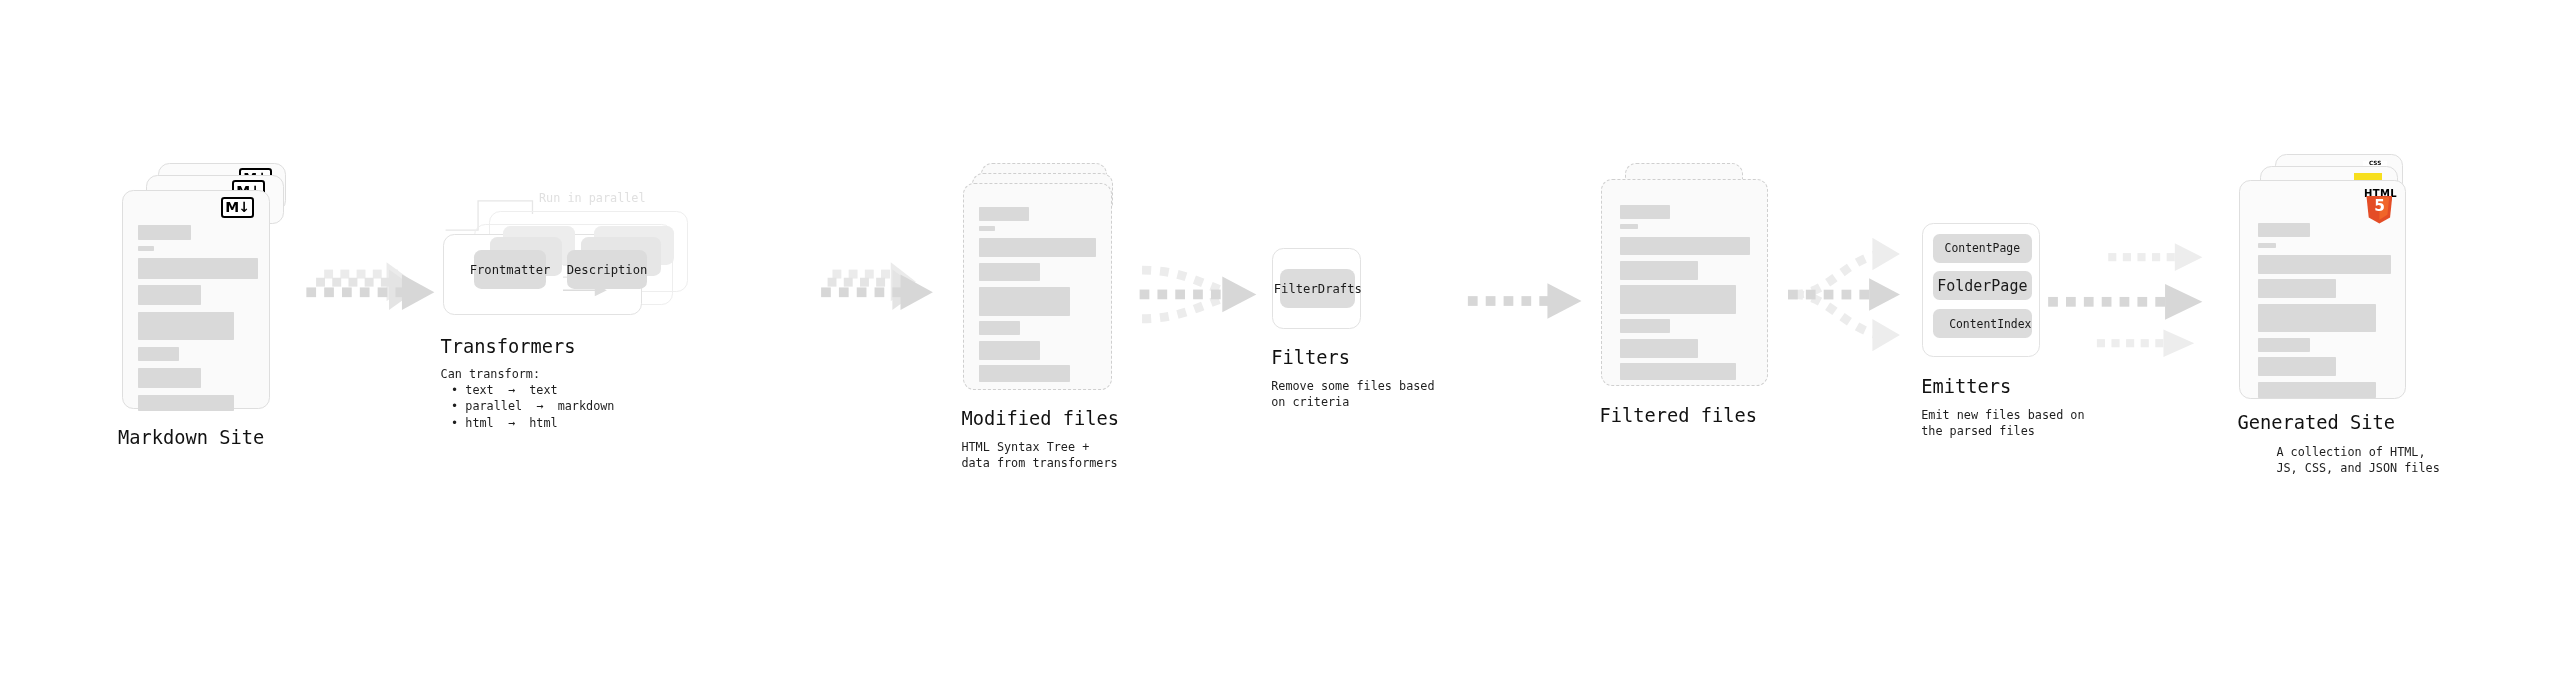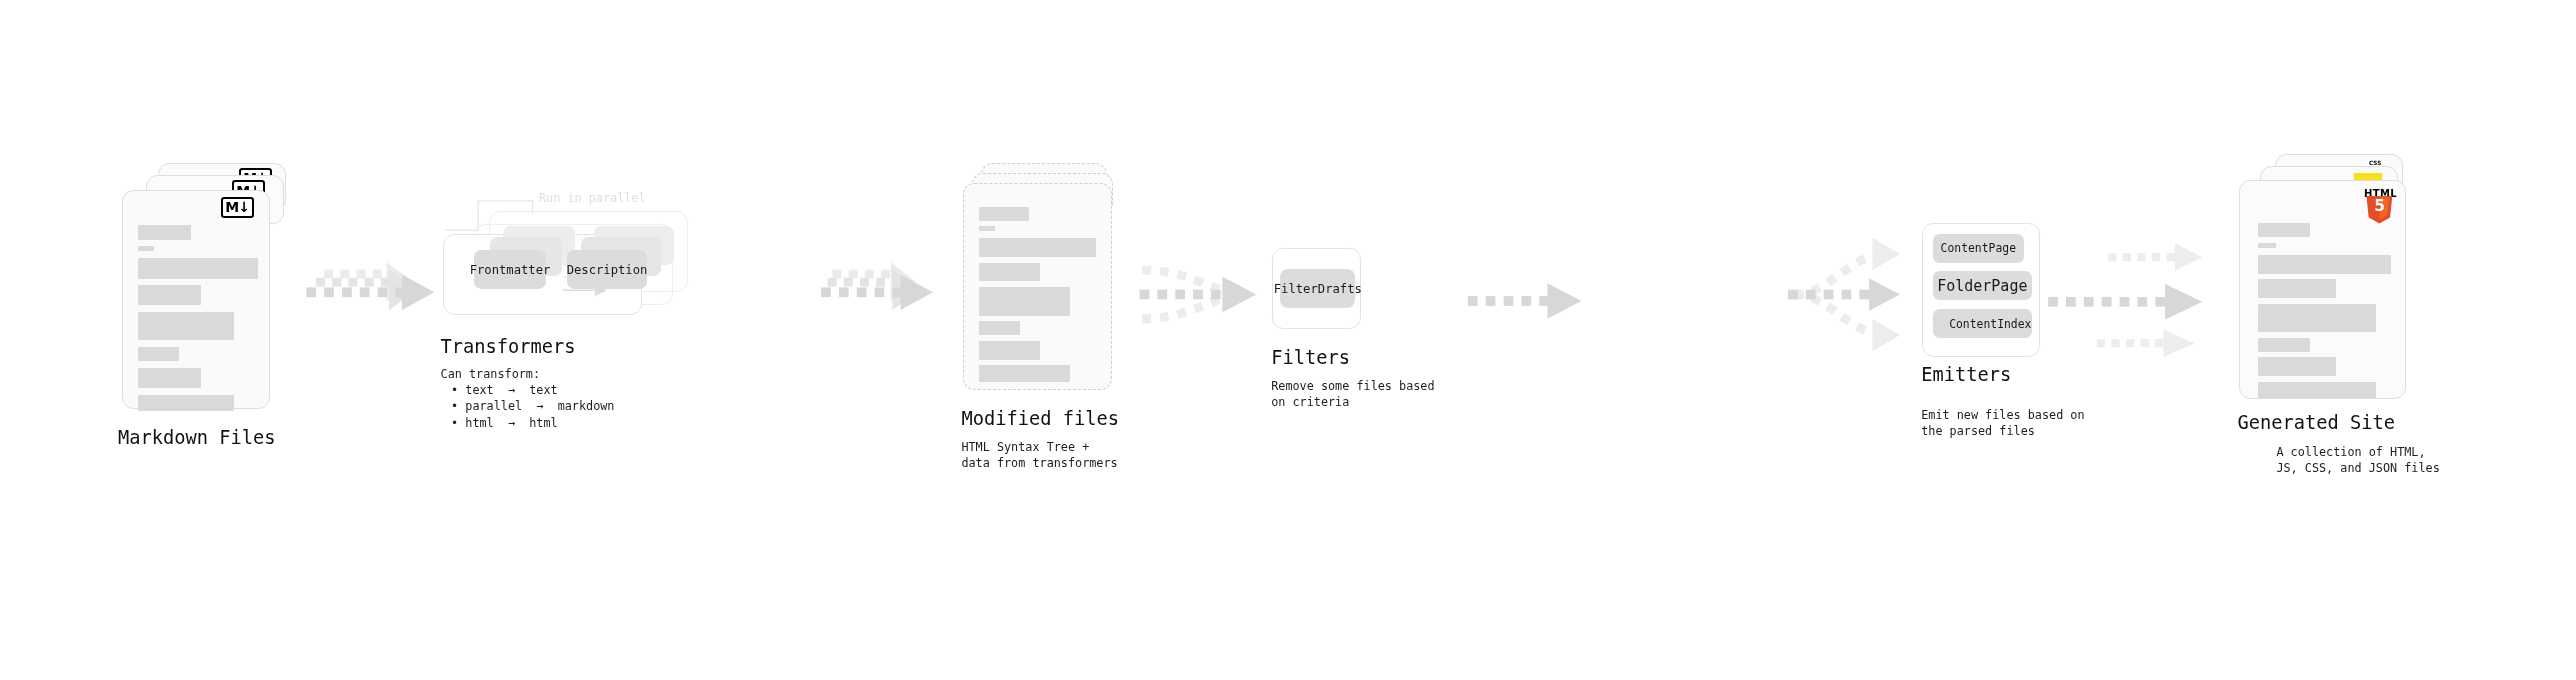--- a/index.html
+++ b/index.html
@@ -177,21 +177,21 @@
           <div class="bar" style="width:120px; height:20.3px; margin-top:7.3px;"></div>
           <div class="bar" style="width:63px; height:20.3px; margin-top:6.5px;"></div>
           <div class="bar" style="width:96px; height:28.4px; margin-top:6.5px;"></div>
           <div class="bar" style="width:41px; height:14.6px; margin-top:6.5px;"></div>
           <div class="bar" style="width:63px; height:20.3px; margin-top:6.5px;"></div>
           <div class="bar" style="width:96px; height:16.3px; margin-top:6.5px;"></div>
         </div>
       </div>
     </div>
 
-    <div class="title" style="left:-4.1px; top:264px;">Markdown Files</div>
+    <div class="title" style="left:-4.1px; top:264px;">Markdown Site</div>
   </div>
 
   <svg style="left:301px; top:268px;" width="163" height="81" viewBox="0 0 200 100">
     <g fill="#ebebeb">
       <rect x="28" y="2" width="11" height="11"></rect>
         <rect x="48" y="2" width="11" height="11"></rect>
       <rect x="68" y="2" width="11" height="11"></rect>
         <rect x="88" y="2" width="11" height="11"></rect>
       <rect x="108" y="2" width="11" height="11"></rect>
       <polygon points="105,-7 138,17 105,41"></polygon>
@@ -329,20 +329,38 @@
     <g fill="#d7d7d7">
       <rect x="6" y="16" width="12" height="12"></rect>
         <rect x="28" y="16" width="12" height="12"></rect>
       <rect x="50" y="16" width="12" height="12"></rect>
         <rect x="72" y="16" width="12" height="12"></rect>
       <rect x="94" y="16" width="12" height="12"></rect>
       <polygon points="104,0 146,22 104,44"></polygon>
     </g>
   </svg>
 
+  <div class="stage" style="left:1601px; top:163px;">
+    <div class="card-stack" style="width:187px; height:260px;">
+      <div class="card dashed" style="left:24.4px; top:0px; width:118px; height:41px;"></div>
+      <div class="card dashed" style="left:0px; top:16.3px; width:167px; height:207px;">
+        <div class="bars" style="top:24.4px; left:18px;">
+          <div class="bar" style="width:50px; height:14px;"></div>
+          <div class="bar" style="width:18px; height:4.9px; margin-top:5.7px;"></div>
+          <div class="bar" style="width:130px; height:18.7px; margin-top:7.3px;"></div>
+          <div class="bar" style="width:78px; height:18.7px; margin-top:5.7px;"></div>
+          <div class="bar" style="width:116px; height:28.4px; margin-top:5.7px;"></div>
+          <div class="bar" style="width:50px; height:14px; margin-top:5.7px;"></div>
+          <div class="bar" style="width:78px; height:18.7px; margin-top:5.7px;"></div>
+          <div class="bar" style="width:116px; height:16.3px; margin-top:5.7px;"></div>
+        </div>
+      </div>
+    </div>
+    <div class="title" style="left:-1.6px; top:242px;">Filtered files</div>
+  </div>
 
   <svg style="left:1788px; top:236px;" width="146" height="122" viewBox="0 0 180 150">
     <g stroke="#ececec" stroke-width="11" fill="none" stroke-dasharray="11 11" stroke-linecap="butt">
       <path d="M 8 72 C 48 72, 68 32, 112 22"></path>
       <path d="M 8 72 C 48 72, 68 112, 112 122"></path>
     </g>
     <g fill="#ededed">
       <polygon points="104,2 138,22 104,42"></polygon>
     </g>
     <g fill="#ededed">
@@ -353,25 +371,25 @@
         <rect x="22" y="66" width="12" height="12"></rect>
       <rect x="44" y="66" width="12" height="12"></rect>
         <rect x="66" y="66" width="12" height="12"></rect>
       <rect x="88" y="66" width="12" height="12"></rect>
       <polygon points="100,52 138,72 100,92"></polygon>
     </g>
   </svg>
 
   <div class="stage" style="left:1922px; top:223px;">
     <div class="proc-box" style="left:0px; top:0px; width:118px; height:134px;">
-      <div class="chip" style="left:9.8px; top:9.8px; width:91px; height:29px; border-radius:6.5px; font-size:11.4px;">ContentPage</div>
+      <div class="chip" style="left:9.8px; top:9.8px; width:99px; height:29px; border-radius:6.5px; font-size:11.4px;">ContentPage</div>
       <div class="chip" style="left:9.8px; top:47px; width:99px; height:29px; border-radius:6.5px; font-size:15px;">FolderPage</div>
       <div class="chip" style="left:9.8px; top:85px; width:99px; height:29px; border-radius:6.5px; font-size:11.4px;padding-left:16px;">ContentIndex</div>
     </div>
-    <div class="title" style="left:-0.8px; top:141px;">Emitters</div>
+    <div class="title" style="left:-0.8px; top:153px;">Emitters</div>
     <div class="subtitle" style="left:-0.8px; top:184px;">Emit new files based on
 the parsed files</div>
   </div>
 
   <svg style="left:2048px; top:232px;" width="187" height="138" viewBox="0 0 230 170">
     <g fill="#ededed">
       <rect x="74" y="26" width="10" height="10"></rect>
         <rect x="92" y="26" width="10" height="10"></rect>
       <rect x="110" y="26" width="10" height="10"></rect>
         <rect x="128" y="26" width="10" height="10"></rect>

